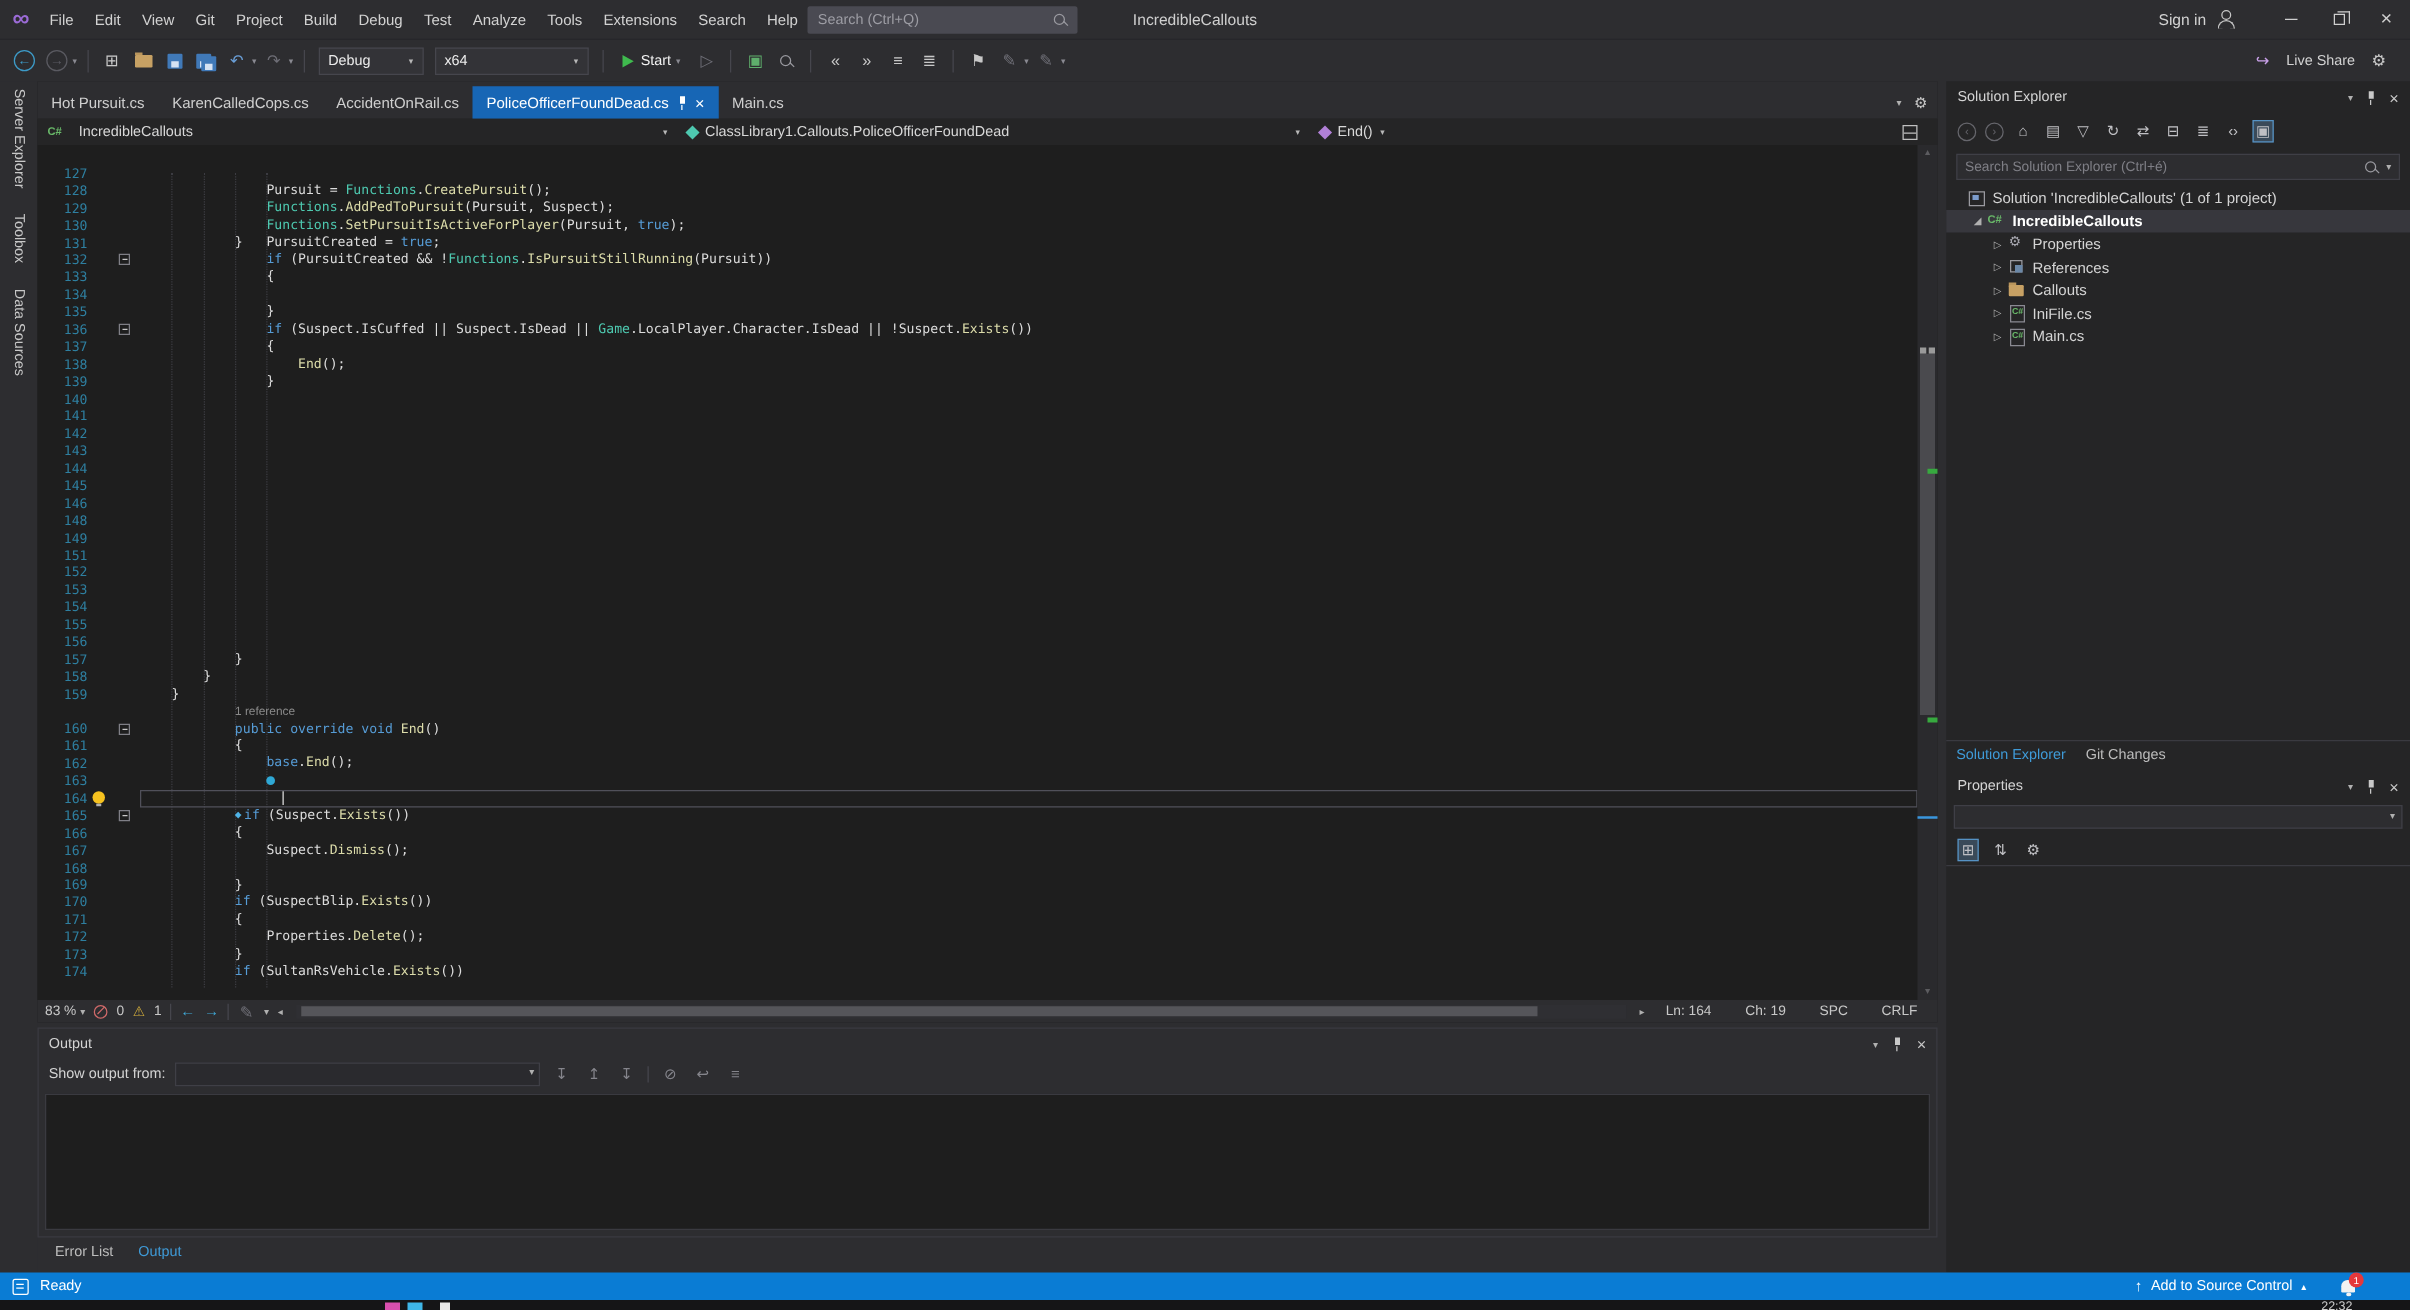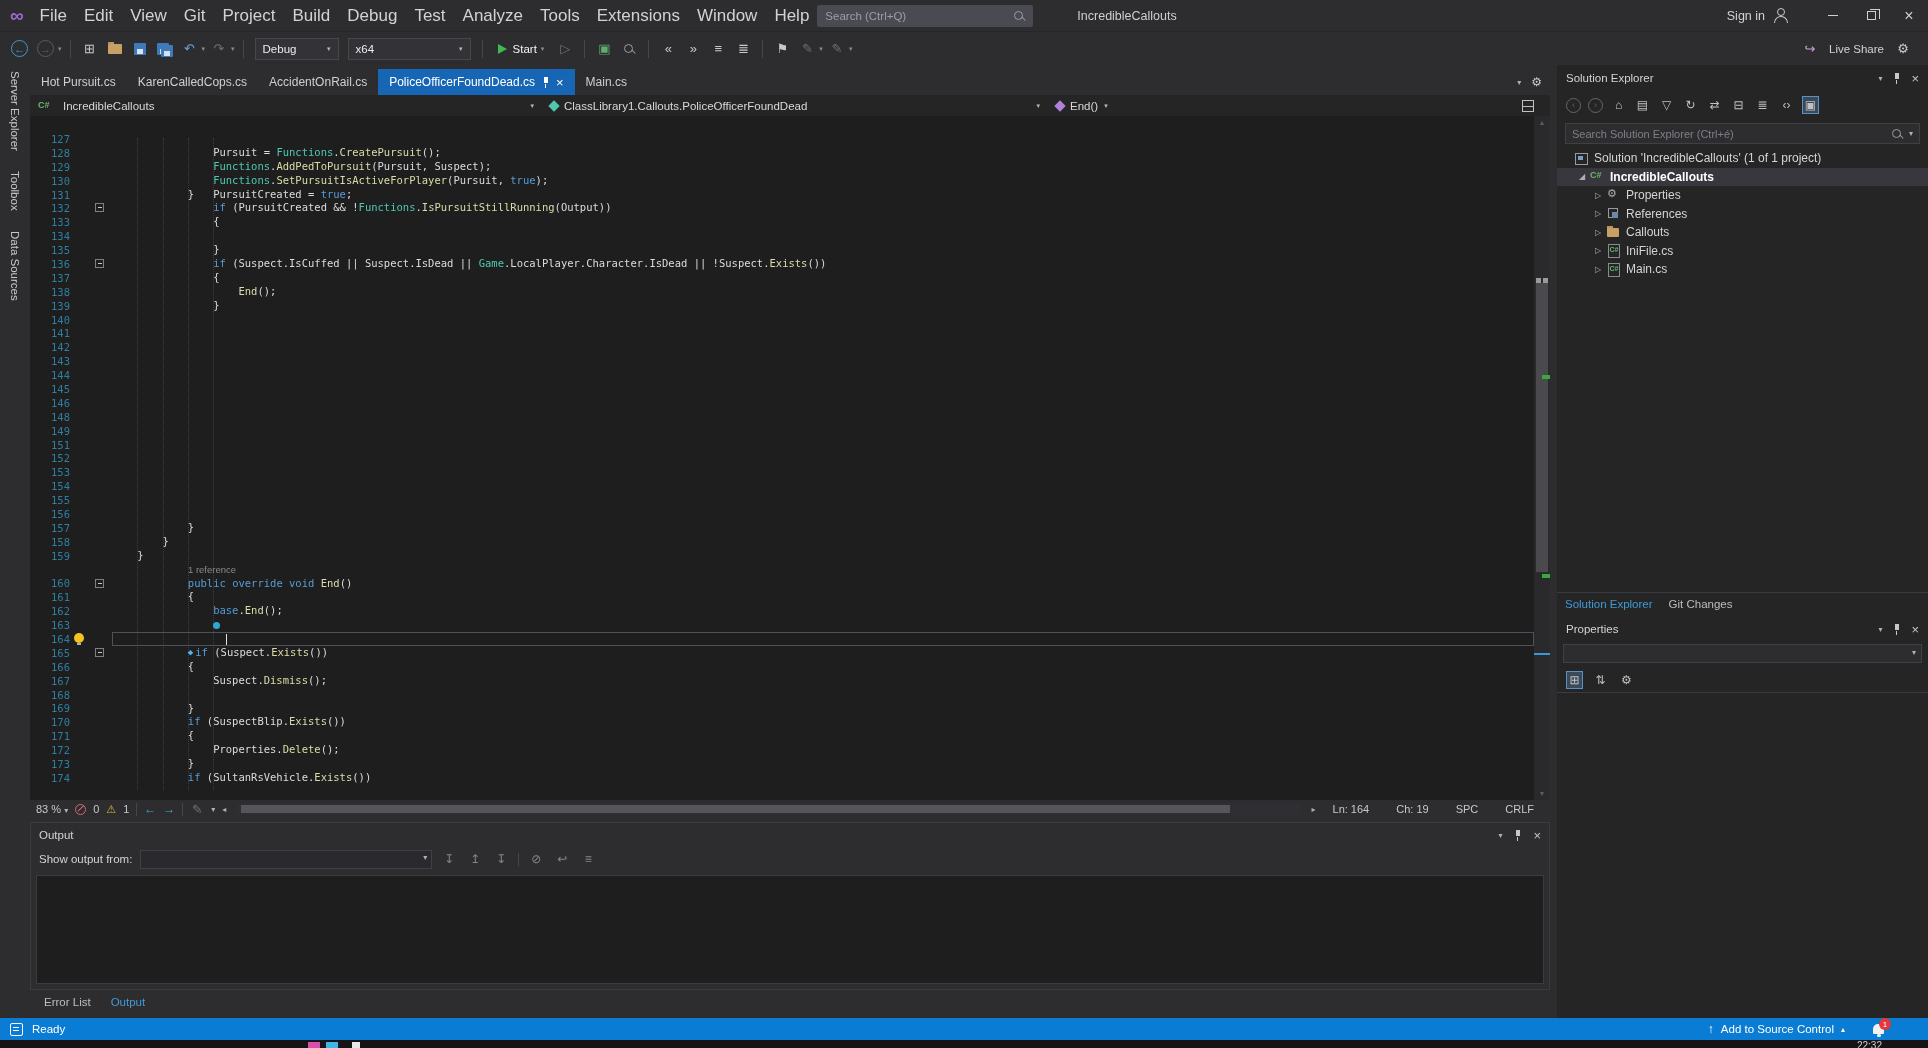--- a/index.html
+++ b/index.html
@@ -3,21 +3,21 @@
 <meta charset="utf-8">
 <style>
 *{box-sizing:border-box;margin:0;padding:0}
 html,body{width:1928px;height:1048px;overflow:hidden}
 body{position:relative;background:#2d2d30;color:#dcdcdc;font-family:"Liberation Sans",sans-serif}
 
 
 #titlebar{position:absolute;left:0;top:0;width:1928px;height:32px;background:#2d2d30;display:flex;align-items:center;border-bottom:1px solid #26262a}
 .vs-logo{font-size:19px;font-weight:bold;color:#9b6bd6;margin:0 8px 0 10px}
 #menubar{display:flex;gap:1px}
-.menu-item{padding:3px 8px;font-size:17px;color:#d2d2d2;cursor:default}
+.menu-item{padding:3px 8px;font-size:12px;color:#d2d2d2;cursor:default}
 #qsearch{width:216px;height:22px;background:#4a4a52;border-radius:2px;display:flex;align-items:center;padding:0 8px;font-size:11.5px;color:#9d9da4}
 #qsearch .mag{margin-left:auto}
 #wintitle{margin-left:44px;font-size:12.5px;color:#cfcfcf}
 #title-right{margin-left:auto;display:flex;align-items:center}
 #signin{font-size:12.5px;color:#d2d2d2;margin-right:8px}
 .person{width:15px;height:15px;position:relative;margin-right:26px}
 .person::before{content:"";position:absolute;left:4px;top:0;width:6px;height:6px;border:1.2px solid #c8c8c8;border-radius:50%}
 .person::after{content:"";position:absolute;left:1px;top:8px;width:12px;height:6px;border:1.2px solid #c8c8c8;border-bottom:none;border-radius:7px 7px 0 0}
 .wbtn{width:38px;height:32px;display:flex;align-items:center;justify-content:center;color:#cfcfcf}
 .minbar{width:10px;height:1px;background:#cfcfcf;display:inline-block}
@@ -177,21 +177,21 @@
       <span class="menu-item">Edit</span>
       <span class="menu-item">View</span>
       <span class="menu-item">Git</span>
       <span class="menu-item">Project</span>
       <span class="menu-item">Build</span>
       <span class="menu-item">Debug</span>
       <span class="menu-item">Test</span>
       <span class="menu-item">Analyze</span>
       <span class="menu-item">Tools</span>
       <span class="menu-item">Extensions</span>
-      <span class="menu-item">Window</span>
+      <span class="menu-item">Search</span>
       <span class="menu-item">Help</span>
     </nav>
   <div id="qsearch">
     <span>Search (Ctrl+Q)</span>
     <span class="mag"></span>
   </div>
   <span id="wintitle">IncredibleCallouts</span>
   <div id="title-right">
     <span id="signin">Sign in</span>
     <span class="person"></span>
@@ -347,21 +347,21 @@
         <div class="code-row">
           <span class="ln">131</span>
           <span class="fold"></span>
           <span class="code"><span class="tok-pln">            }   PursuitCreated = </span><span class="tok-kw">true</span><span class="tok-pln">;</span></span>
         </div>
         <div class="code-row">
           <span class="ln">132</span>
           <span class="fold">
             <span class="fold-box"></span>
           </span>
-          <span class="code"><span class="tok-pln">                </span><span class="tok-kw">if</span><span class="tok-pln"> (PursuitCreated &amp;&amp; !</span><span class="tok-typ">Functions</span><span class="tok-pln">.</span><span class="tok-m">IsPursuitStillRunning</span><span class="tok-pln">(Output))</span></span>
+          <span class="code"><span class="tok-pln">                </span><span class="tok-kw">if</span><span class="tok-pln"> (PursuitCreated &amp;&amp; !</span><span class="tok-typ">Functions</span><span class="tok-pln">.</span><span class="tok-m">IsPursuitStillRunning</span><span class="tok-pln">(Pursuit))</span></span>
         </div>
         <div class="code-row">
           <span class="ln">133</span>
           <span class="fold"></span>
           <span class="code"><span class="tok-pln">                {</span></span>
         </div>
         <div class="code-row">
           <span class="ln">134</span>
           <span class="fold"></span>
           <span class="code"></span>

